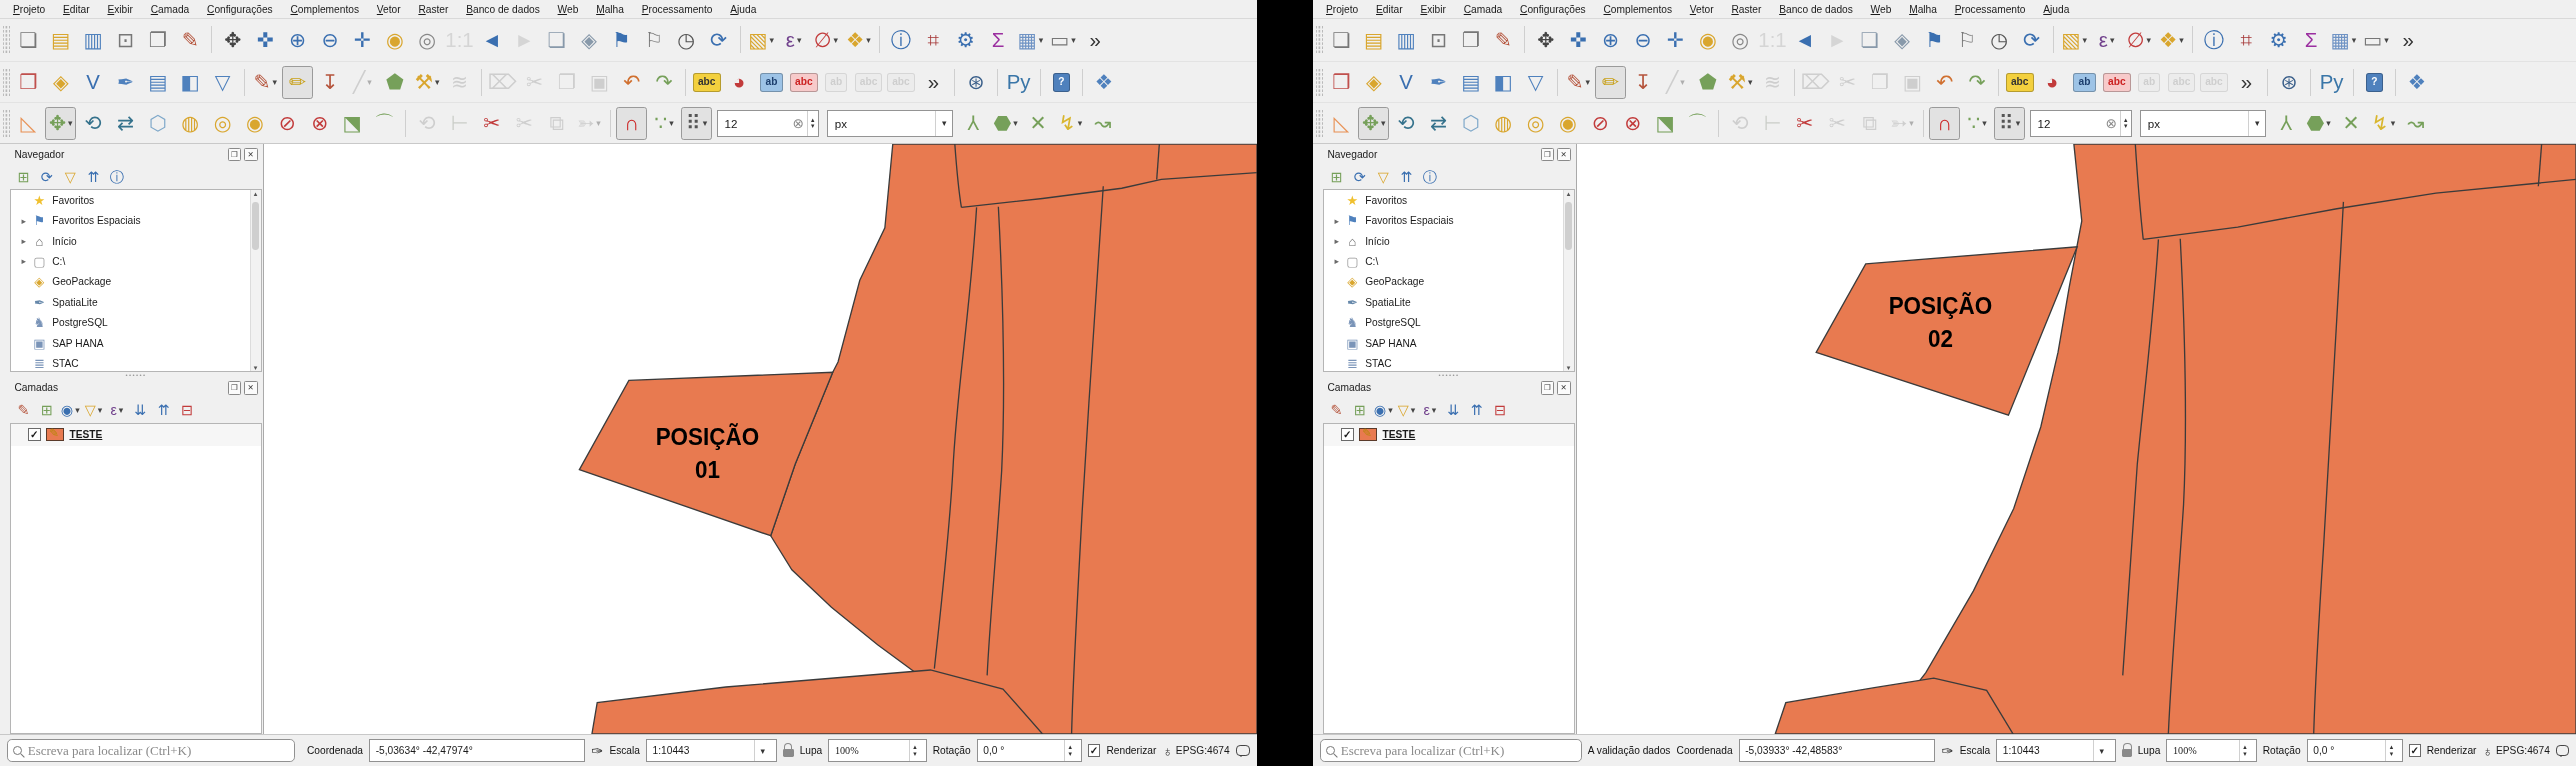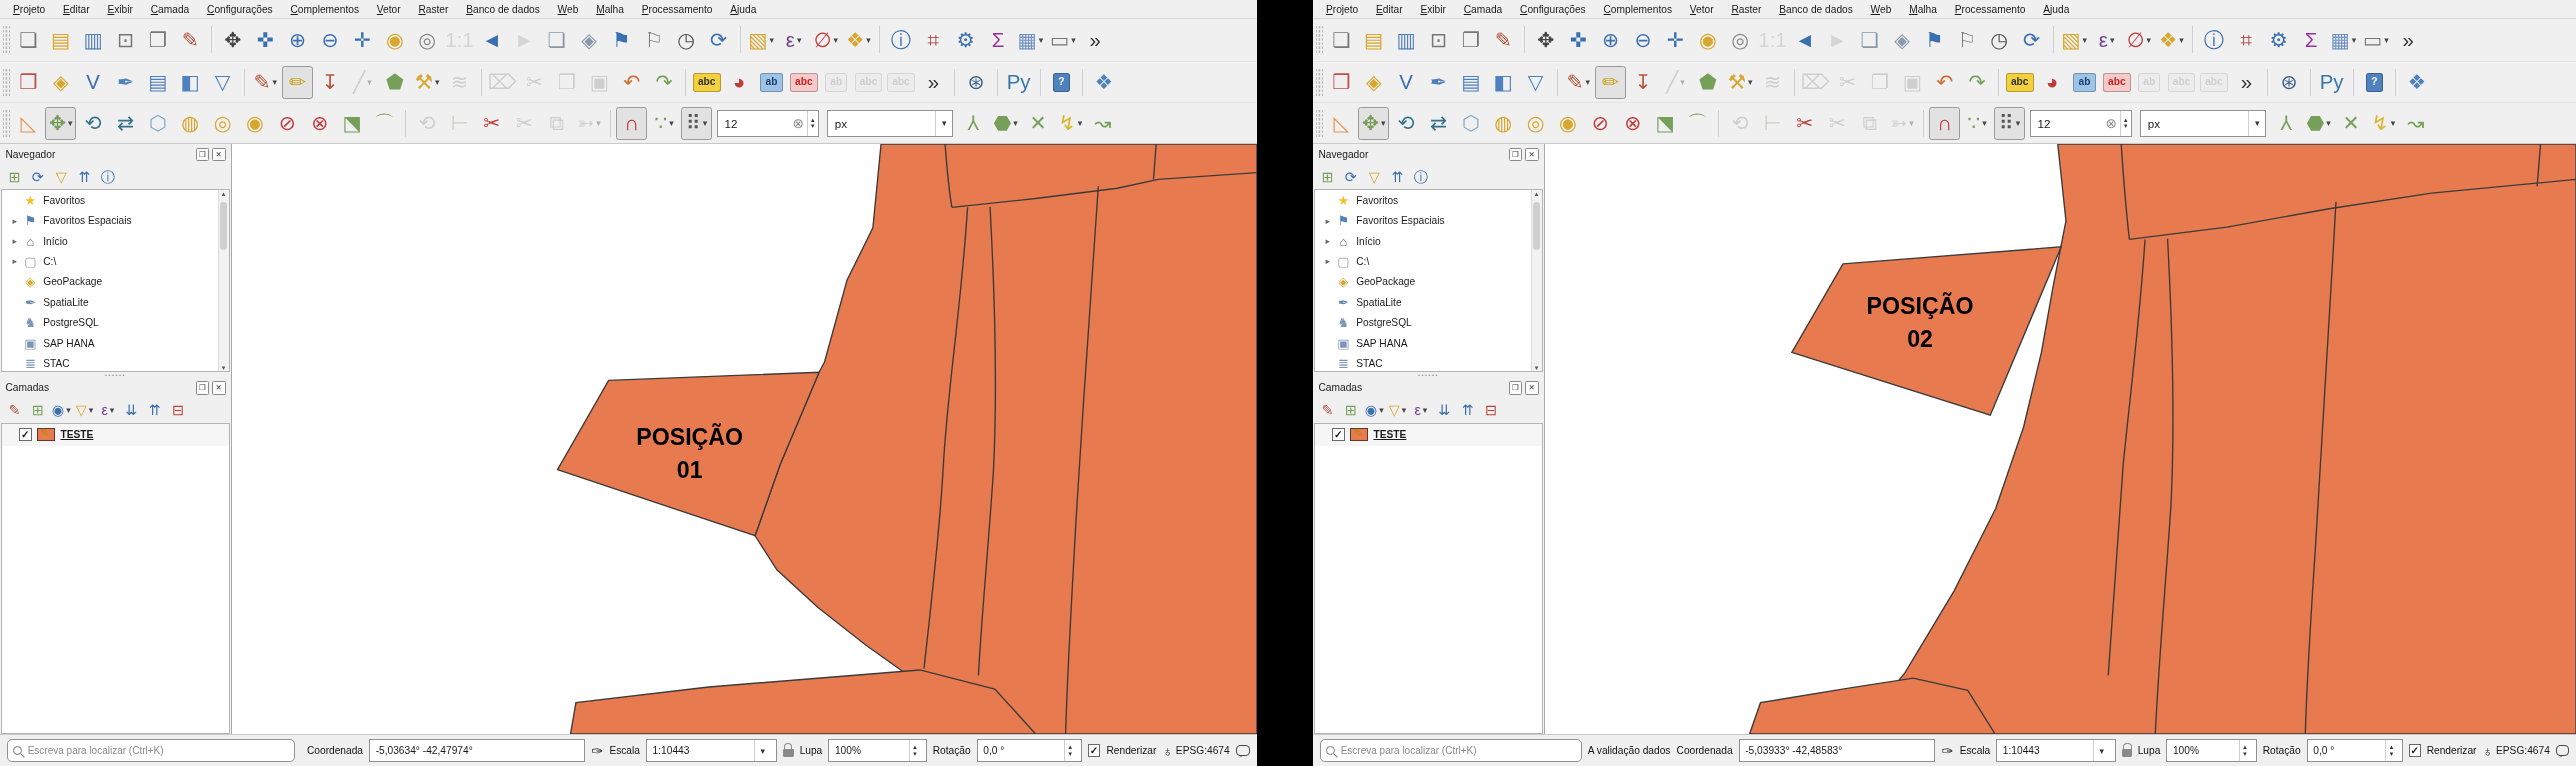--- a/index.html
+++ b/index.html
@@ -31,21 +31,21 @@
   .tb-spin, .tb-combo { height:27px; background:#fff; border:0.7px solid #949494; display:flex; align-items:center; margin:0 4.1px; }
   .tb-spin { width:102px; } .tb-combo { width:126px; }
   .spin-val, .combo-val { flex:1; padding-left:6.8px; font-size:11.6px; }
   .spin-clear { color:#8a8a8a; font-size:13.6px; padding:0 2.7px; }
   .spin-arrows, .sb-arrows { display:flex; flex-direction:column; justify-content:center; padding:0 3.4px; border-left:0.7px solid #d0d0d0; height:100%; }
   .spin-arrows i, .sb-arrows i { font-style:normal; font-size:6.8px; line-height:6.8px; color:#333; }
   .combo-arrow { padding:0 5.5px; color:#333; font-size:8.9px; border-left:0.7px solid #d0d0d0; height:100%; display:flex; align-items:center; }
 
   
   .main { display:flex; height:590px; }
-  .leftcol { width:232px; background:#f0f0f0; border-right:0.7px solid #aaa; display:flex; flex-direction:column; }
+  .leftcol { width:264px; background:#f0f0f0; border-right:0.7px solid #aaa; display:flex; flex-direction:column;padding-left:9px; }
   .panel-title { height:20.4px; display:flex; align-items:center; padding:0 5.5px; font-size:10.2px; }
   .panel-title .t { flex:1; }
   .pt-btn { width:13.6px; height:13.6px; border:0.7px solid #8a8a8a; border-radius:1.4px; background:#fbfbfb;
     display:flex; align-items:center; justify-content:center; font-size:7.5px; color:#333; margin-left:2.7px; }
   .panel-tools { height:24.5px; display:flex; align-items:center; padding:0 2.7px; }
   .panel-tools .tb-btn { height:22px; min-width:22px; }
   .panel-tools .ti { font-size:14.3px; }
   .panel-body { background:#fff; border:0.7px solid #b5b5b5; margin:0 1.4px; flex:1; position:relative; overflow:hidden; }
   .tree-row { height:20.4px; display:flex; align-items:center; padding-left:5.5px; white-space:nowrap; }
   .tree-arrow { width:13.6px; color:#6a6a6a; font-size:8.9px; text-align:center; }
@@ -66,29 +66,29 @@
   .canvas svg { display:block; width:100%; height:100%; }
   .mass { fill:var(--map-fill); stroke:var(--map-stroke); stroke-width:2; }
   .iline { fill:none; stroke:var(--map-stroke); stroke-width:2; }
   .maplabel { font-family:"Liberation Sans", sans-serif; font-weight:bold; font-size:34px; fill:#000; text-anchor:middle; }
 
   
   .statusbar { height:32px; border-top:0.7px solid #c8c8c8; background:#f0f0f0; display:flex; align-items:center; padding:0 6.8px; gap:6.1px; white-space:nowrap; }
   .searchbox { width:300px; height:22.5px; background:#fff; border:0.7px solid #919191; border-radius:4.8px; display:flex; align-items:center; padding:0 5.5px; }
   .mag { width:8.9px; height:8.9px; border:1.4px solid #777; border-radius:50%; position:relative; margin-right:5.5px; flex:none; }
   .mag::after { content:""; position:absolute; width:1.4px; height:4.8px; background:#777; transform:rotate(-45deg); left:7.5px; top:6.1px; }
-  .searchbox input { border:none; outline:none; flex:1; font-size:10px; font-family:Liberation Sans, sans-serif; color:#333; background:transparent; }
+  .searchbox input { border:none; outline:none; flex:1; font-size:13px; font-family:Liberation Serif, serif; color:#333; background:transparent; }
   .searchbox input::placeholder { color:#8a8a8a; }
   .st-label { color:#111; }
   .st-msg { color:#111; }
   .val-box { height:22.5px; background:#fff; border:0.7px solid #919191; display:flex; align-items:center; padding:0 5.5px; font-size:10.2px; }
   .val-box .v { flex:1; text-align:left; }
   .coordbox { width:225px; }
   .scalebox { width:136px; }
-  .lupabox { width:102px; } .rotbox { width:109px; }
+  .lupabox { width:102px;font-family:Liberation Serif, serif; } .rotbox { width:109px; }
   .st-ico { font-size:14.3px; color:#333; }
   .lock { width:11px; height:8.2px; background:#8a8a8a; border-radius:1.4px; position:relative; margin-top:4.8px; }
   .lock::before { content:""; position:absolute; width:6.8px; height:6.1px; border:1.7px solid #8a8a8a; border-bottom:none; border-radius:4.1px 4.1px 0 0; left:0.7px; top:-5.5px; }
   .bubble { width:15px; height:11px; border:1.4px solid #444; border-radius:4.1px; position:relative; }
   .bubble::after { content:""; position:absolute; left:2px; bottom:-4.1px; border:2.7px solid transparent; border-top-color:#444; }
   .epsg { display:flex; align-items:center; gap:2.7px; }
 </style>
 </head>
 <body>
 

